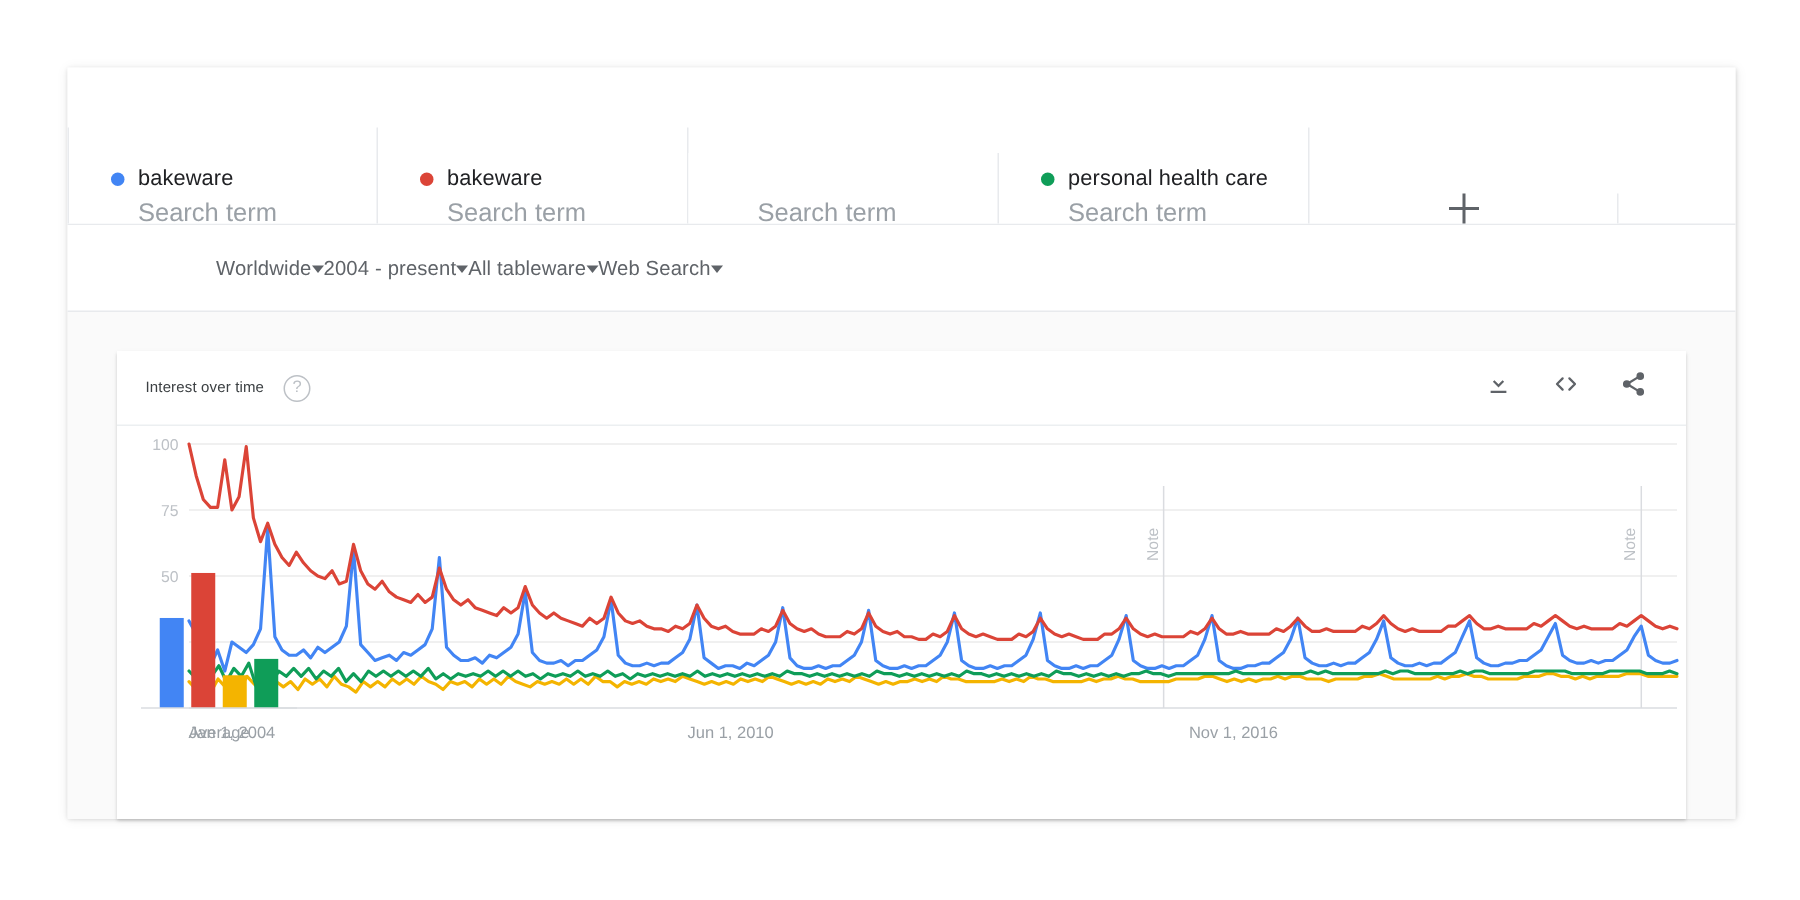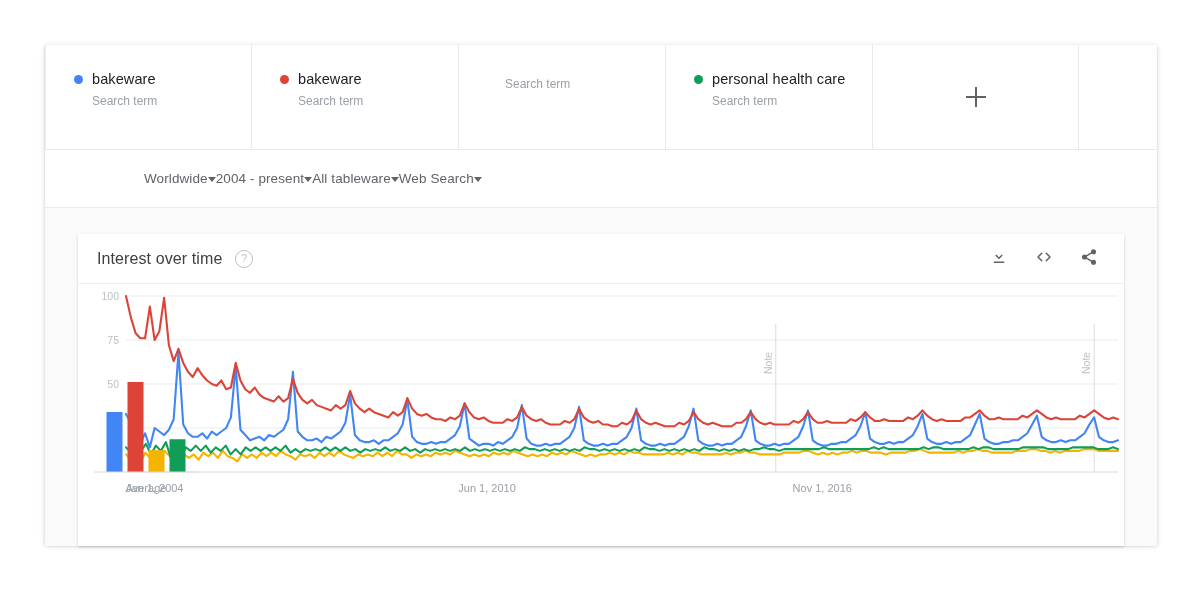--- a/index.html
+++ b/index.html
@@ -15,33 +15,34 @@
   .app{
     position:absolute;left:45px;top:45px;width:1112px;height:500px;
     background:#fafafa;
     box-shadow:0 1px 3px rgba(0,0,0,.16),0 1px 8px rgba(0,0,0,.08);
   }
 
   
   .terms{
     display:flex;height:104px;background:#fff;
     border-bottom:1px solid #e8eaed;
+    align-items:flex-end;
   }
   .term{
     position:relative;flex:0 0 207px;
     padding:26px 0 0 28px;
     box-sizing:border-box;
     border-right:1px solid #e8eaed;
     background:#fff;
   }
   .term:first-child{border-left:1px solid #e8eaed;}
   .term-title{display:flex;align-items:center;gap:9px;}
   .dot{width:9px;height:9px;border-radius:50%;flex:0 0 9px;}
   .term-name{font-size:14.5px;color:#202124;line-height:17px;letter-spacing:.1px;}
-  .term-type{font-size:12px;color:#9aa0a6;margin:6px 0 0 18px;line-height:15px;}
+  .term-type{font-size:17px;color:#9aa0a6;margin:6px 0 0 18px;line-height:15px;}
   .term-add{
     flex:0 0 205px;display:flex;align-items:center;justify-content:center;
     border-right:1px solid #e8eaed;background:#fff;cursor:pointer;
   }
   .plus{
     position:relative;width:20px;height:20px;
   }
   .plus:before,.plus:after{
     content:"";position:absolute;background:#5f6368;
   }
@@ -70,21 +71,21 @@
     height:338px;background:#fafafa;padding:26px 33px 0 33px;box-sizing:border-box;
   }
   .card{
     background:#fff;height:312px;
     box-shadow:0 1px 2px rgba(0,0,0,.14),0 1px 4px rgba(0,0,0,.06);
   }
   .card-head{
     display:flex;align-items:center;height:50px;
     padding:0 26px 0 19px;border-bottom:1px solid #eceff1;box-sizing:border-box;
   }
-  .card-title{font-size:16px;color:#3c4043;letter-spacing:.1px;}
+  .card-title{font-size:10px;color:#3c4043;letter-spacing:.1px;}
   .help{
     width:16px;height:16px;border:1.3px solid #bdc1c6;border-radius:50%;
     margin-left:13px;color:#bdc1c6;font-size:11px;line-height:14px;
     text-align:center;cursor:pointer;
   }
   .card-actions{margin-left:auto;display:flex;align-items:center;gap:26px;}
   .act{cursor:pointer;display:block;}
 
   
   .chart-wrap{position:relative;height:261px;text-align:right;}

